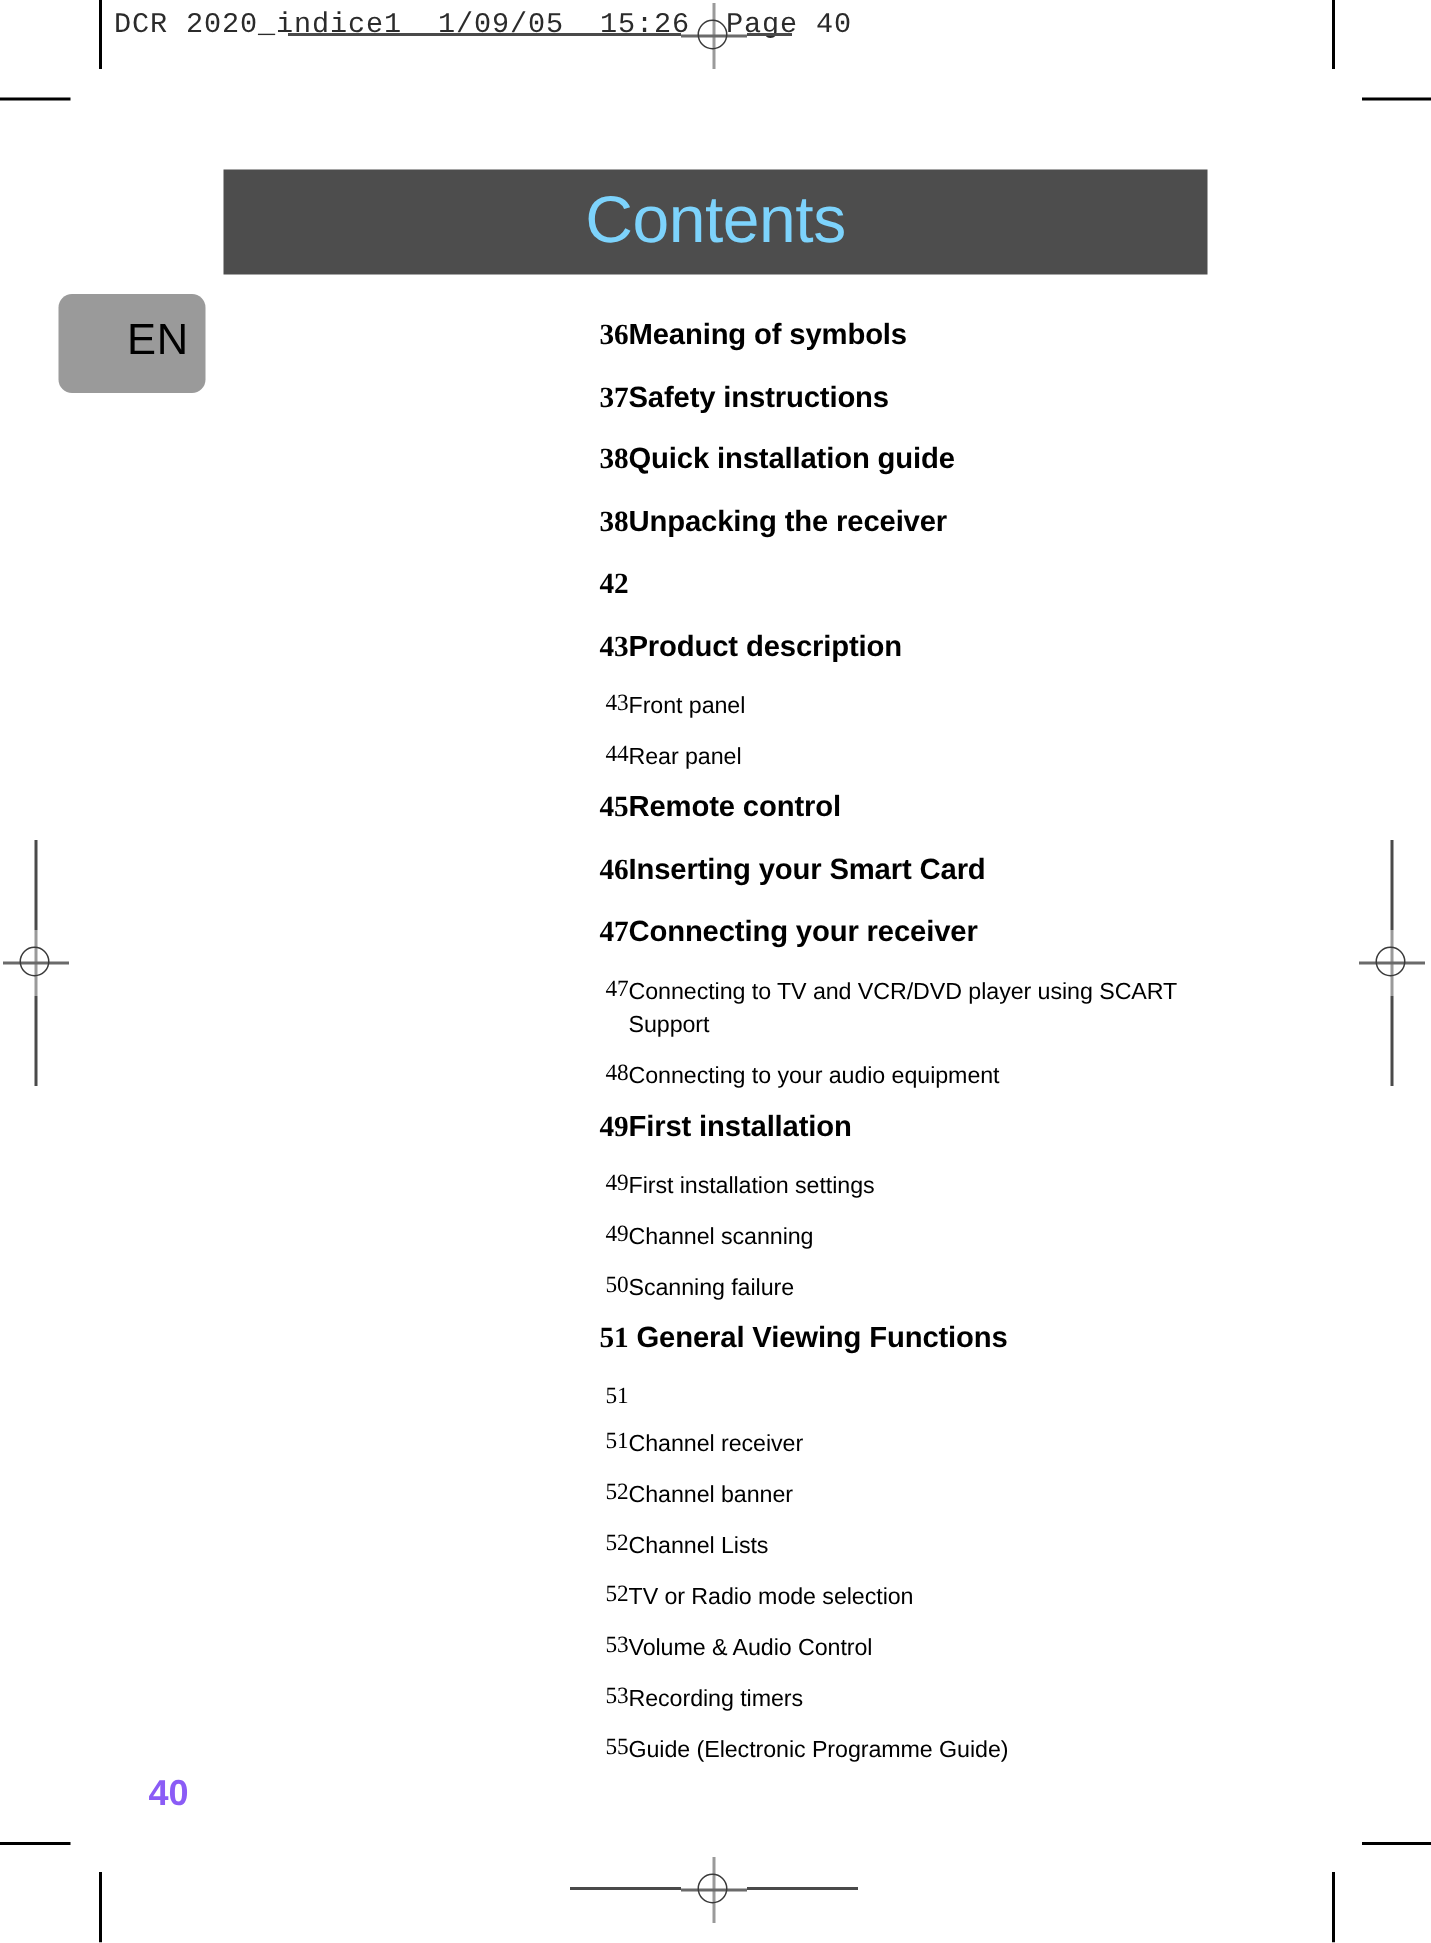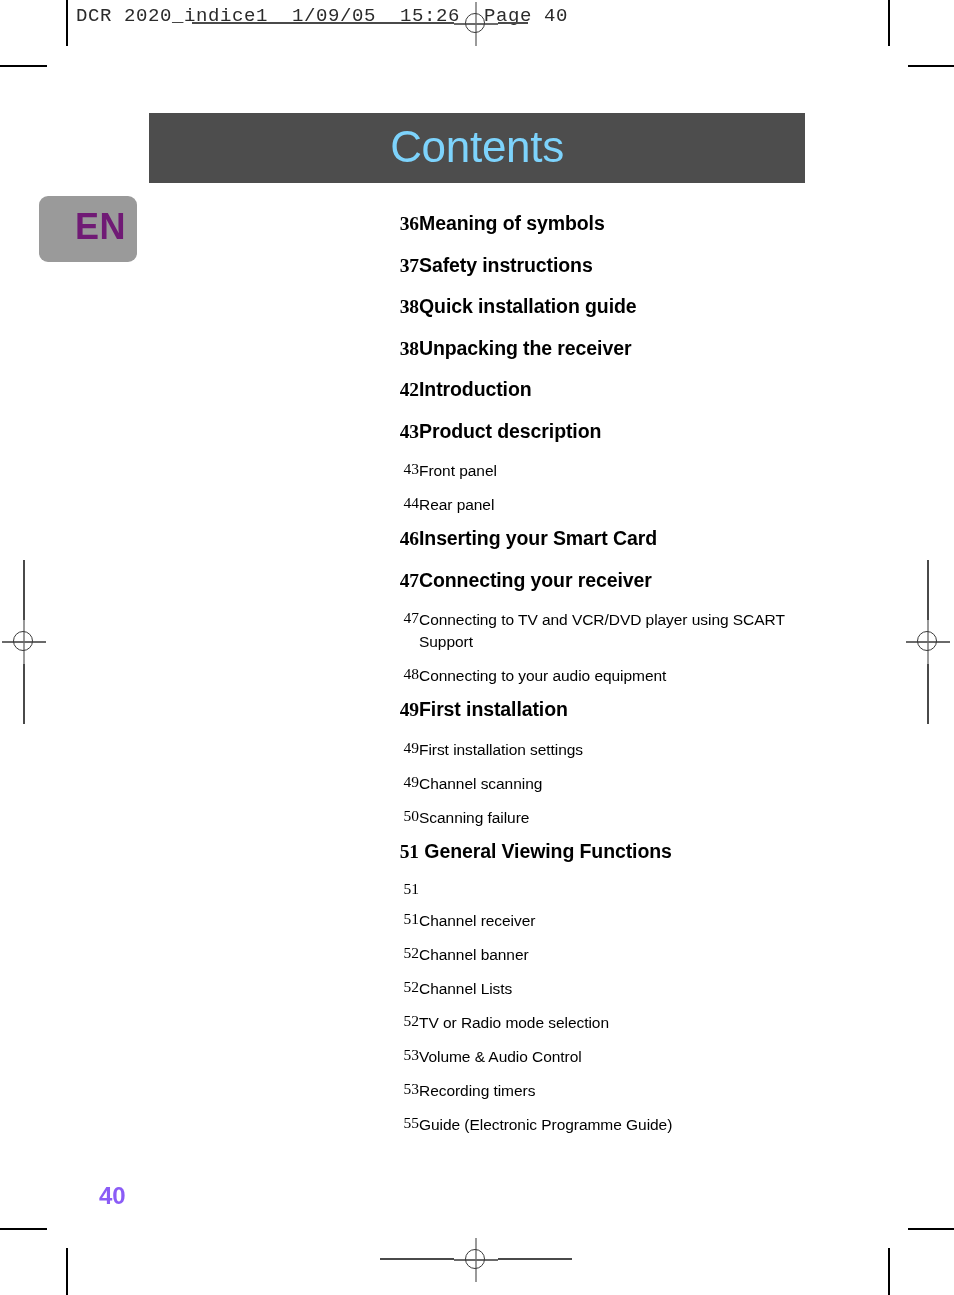--- a/index.html
+++ b/index.html
@@ -128,23 +128,23 @@
     height: 66px;
     background: #9a9a9a;
     border-radius: 9px;
     box-sizing: border-box;
   }
   .lang-tab .lang-text {
     position: absolute;
     right: 11px;
     top: 50%;
     transform: translateY(-54%);
-    color: #701a75;
-    font-size: 36px;
-    font-weight: 700;
+    color: #000000;
+    font-size: 29px;
+    font-weight: 400;
     letter-spacing: 0.5px;
   }
 
   
   .toc {
     position: absolute;
     left: 375px;
     top: 213px;
     width: 430px;
   }
@@ -273,35 +273,38 @@
     <div class="toc-entry major">
       <span class="num">38</span>
       <span class="label">Quick installation guide</span>
     </div>
     <div class="toc-entry major">
       <span class="num">38</span>
       <span class="label">Unpacking the receiver</span>
     </div>
     <div class="toc-entry major">
       <span class="num">42</span>
-      <span class="label">Introduction</span>
     </div>
     <div class="toc-entry major">
       <span class="num">43</span>
       <span class="label">Product description</span>
     </div>
     <div class="toc-entry minor">
       <span class="num">43</span>
       <span class="label">Front panel</span>
     </div>
     <div class="toc-entry minor">
       <span class="num">44</span>
       <span class="label">Rear panel</span>
     </div>
     <div class="toc-entry major">
+      <span class="num">45</span>
+      <span class="label">Remote control</span>
+    </div>
+    <div class="toc-entry major">
       <span class="num">46</span>
       <span class="label">Inserting your Smart Card</span>
     </div>
     <div class="toc-entry major">
       <span class="num">47</span>
       <span class="label">Connecting your receiver</span>
     </div>
     <div class="toc-entry minor">
       <span class="num">47</span>
       <span class="label">Connecting to TV and VCR/DVD player using SCART Support</span>

